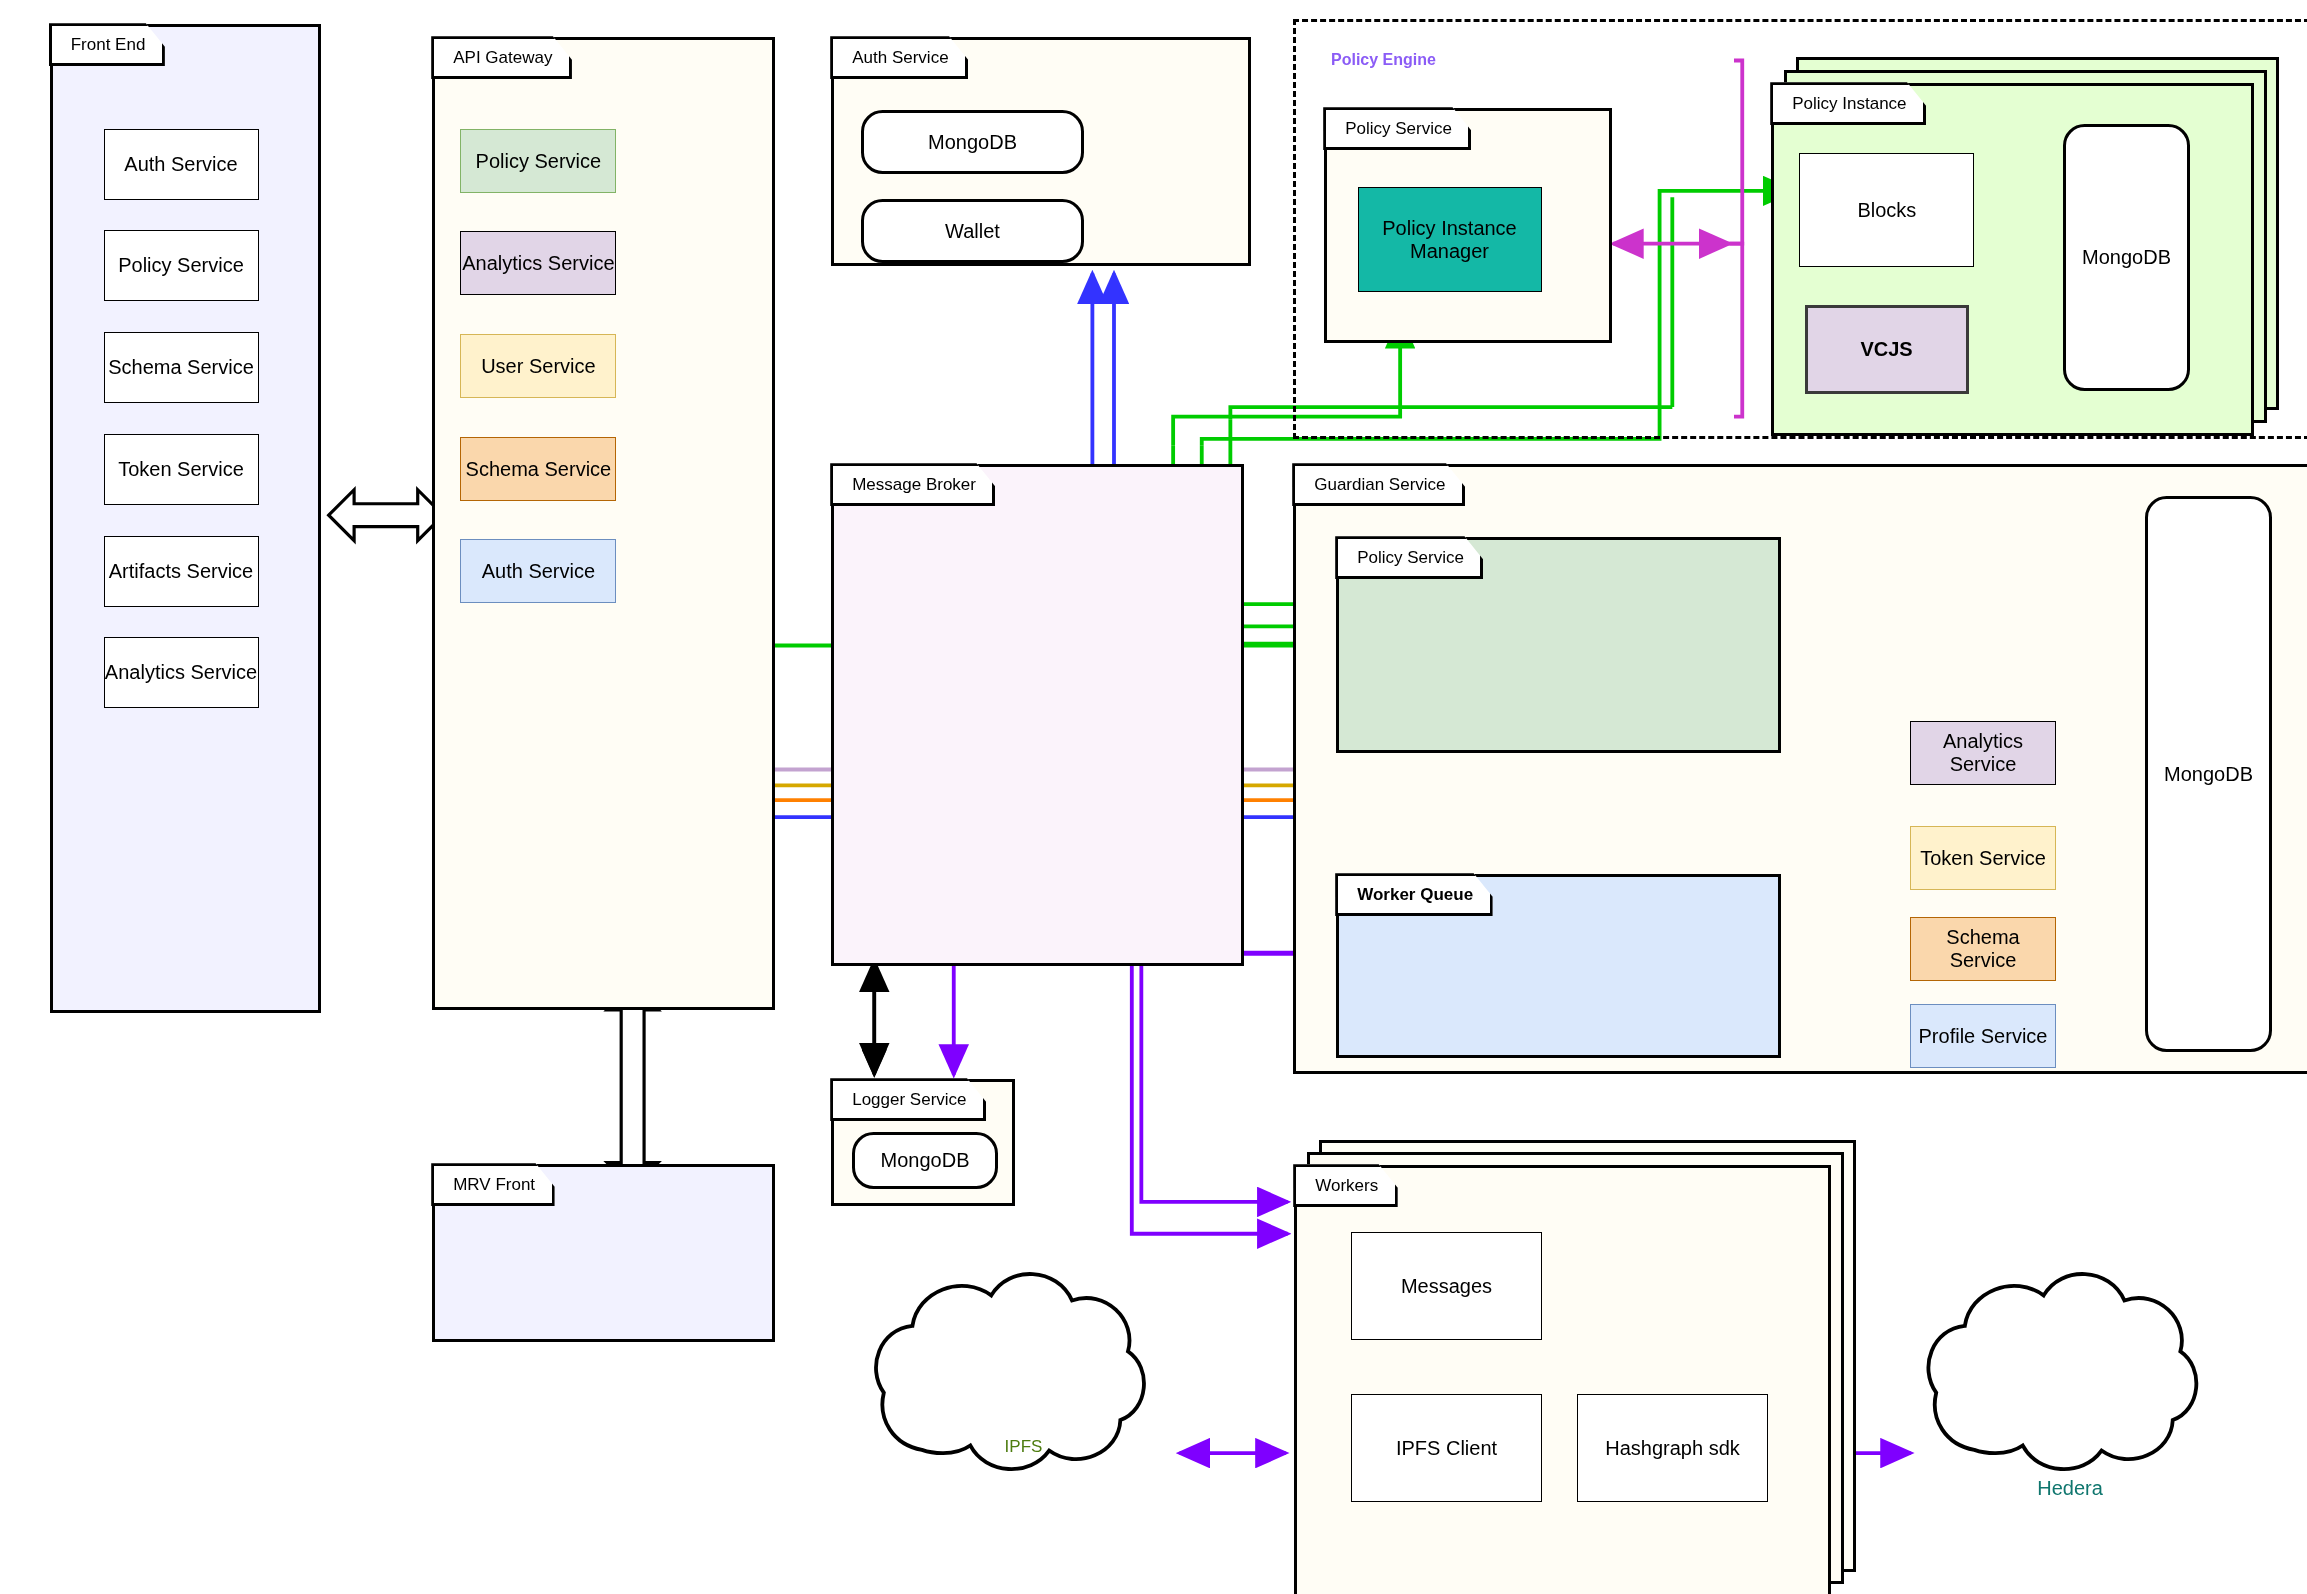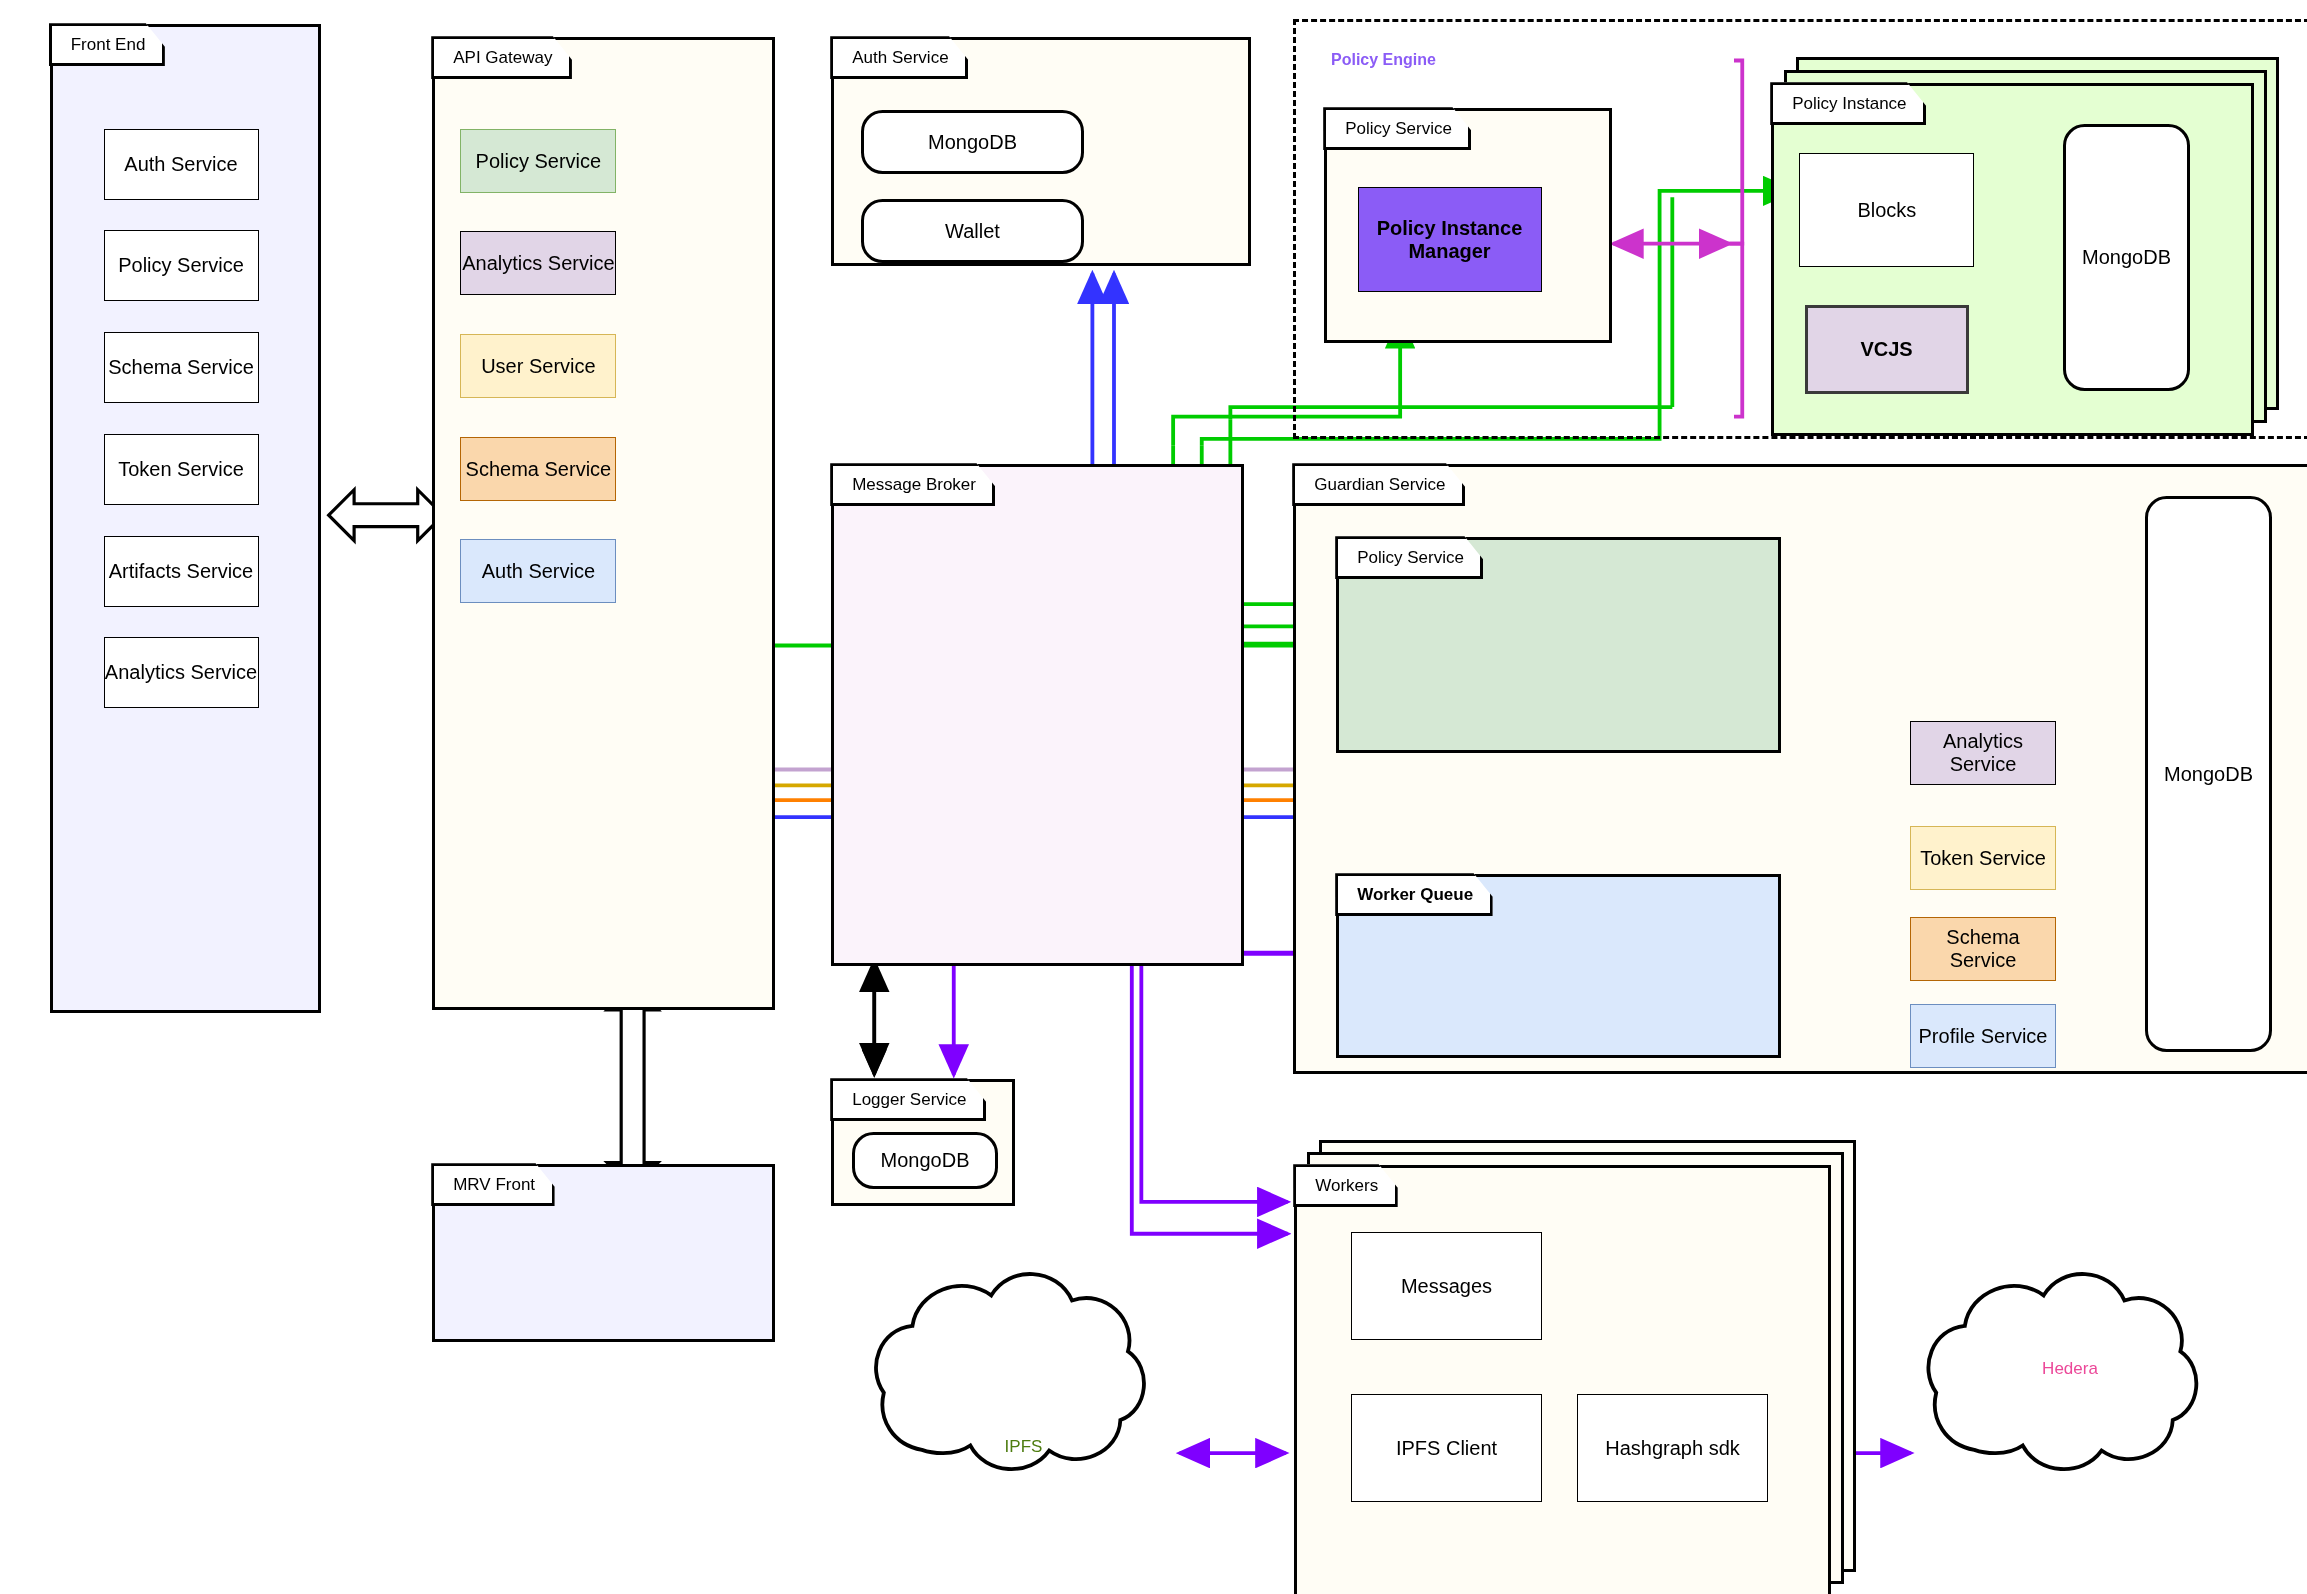--- a/index.html
+++ b/index.html
@@ -241,21 +241,21 @@
       </div>
   </div>
 
   <div style="position:absolute;left:1274px;top:19px;width:1017px;height:420px;border:3.8px dashed #000;box-sizing:border-box;background:transparent;"></div>
   <div class="title-free" style="left:1312px;top:51px;"><span>Policy Engine</span></div>
 
   <div class="pkg" style="left:1305px;top:108px;width:288px;height:235px;background:#fffdf5;">
     <div class="pkg-tab">
         <span>Policy Service</span>
       </div>
-    <div class="node" style="left:30.5px;top:76px;width:184px;height:105px;background:#8b5cf6;font-weight:bold;">
+    <div class="node" style="left:30.5px;top:76px;width:184px;height:105px;background:#14b8a6;">
       <span>Policy Instance Manager</span>
       </div>
   </div>
 
   <div class="pkg" style="left:1777px;top:57px;width:483px;height:353px;background:#e4ffd2;"></div>
   <div class="pkg" style="left:1765px;top:70px;width:483px;height:353px;background:#e4ffd2;"></div>
   <div class="pkg" style="left:1752px;top:83px;width:483px;height:353px;background:#e4ffd2;">
     <div class="pkg-tab">
         <span>Policy Instance</span>
       </div>
@@ -338,17 +338,17 @@
     <div class="node" style="left:54px;top:226px;width:191px;height:108px;background:#fff;">
       <span>IPFS Client</span>
       </div>
     <div class="node" style="left:280px;top:226px;width:191px;height:108px;background:#fff;">
       <span>Hashgraph sdk</span>
       </div>
   </div>
 
   <div style="position:absolute;left:941px;top:1437px;width:127px;text-align:center;font-size:17px;color:#4d7c0f;">
     <span>IPFS</span></div>
-  <div style="position:absolute;left:1981px;top:1359px;width:140px;text-align:center;font-size:17px;color:#ec4899;">
+  <div style="position:absolute;left:1981px;top:1477px;width:140px;text-align:center;font-size:20px;color:#0f766e;">
     <span>Hedera</span></div>
 
 </div>
 
 
 </body></html>

